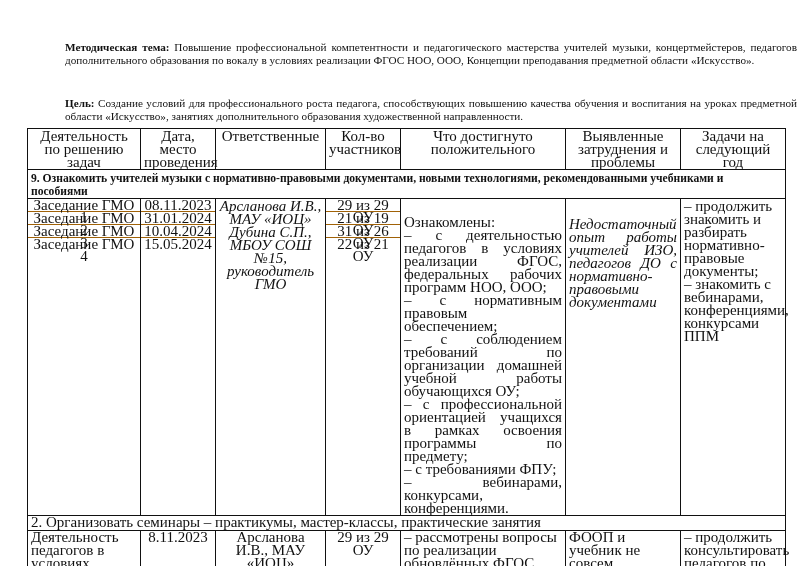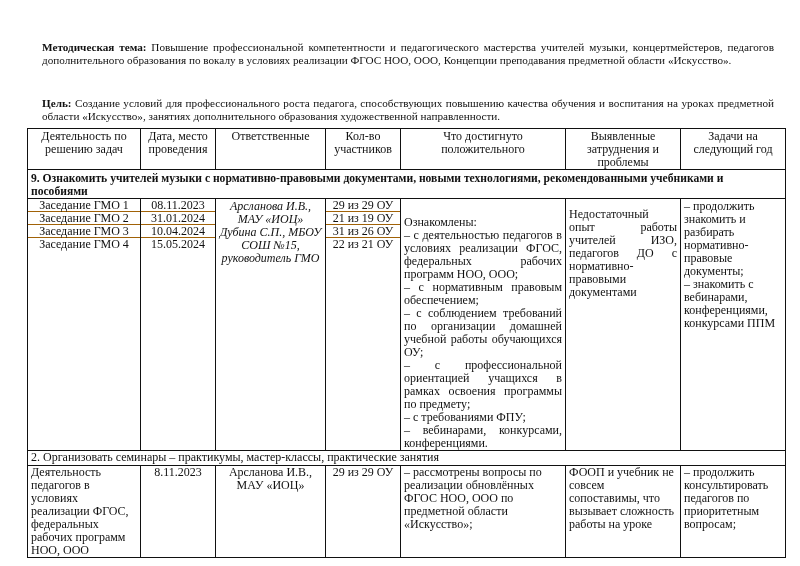--- a/index.html
+++ b/index.html
@@ -1,32 +1,32 @@
 <!DOCTYPE html>
 <html><head>
 <meta charset="utf-8">
 <style>
   html, body { margin: 0; padding: 0; background: #ffffff; }
   body {
     width: 800px; height: 566px; position: relative; overflow: hidden;
     font-family: "Liberation Serif", serif; color: #111; font-size: 11.2px; line-height: 13px;
   }
   .para {
-    position: absolute; left: 42px; width: 732px; text-align: justify;
+    position: absolute; left: 65px; width: 732px; text-align: justify;
   }
   .para b { font-weight: bold; }
   #p-theme { top: 41px; }
   #p-goal { top: 97px; }
   table {
     position: absolute; left: 27px; top: 128px; width: 758px;
     border-collapse: collapse; table-layout: fixed;
   }
   td, th {
     border: 1px solid #111; vertical-align: top; padding: 0 3px;
-    font-weight: normal; font-size: 12px; line-height: 13px;
+    font-weight: normal; font-size: 15px; line-height: 13px;
   }
   th { text-align: center; height: 38px; padding-top: 1px; }
   .sec1 td { font-weight: bold; font-size: 11.6px; height: 26px; padding-top: 2px; }
   .sec2 td { height: 14px; }
   .center { text-align: center; }
   .justify { text-align: justify; }
   .gmo-cell { padding: 0; }
   .gmo-line { border-bottom: 1px solid #a16207; text-align: center; height: 12px; line-height: 12px; }
   .gmo-line:last-child { border-bottom: none; text-align: center; }
   .list-item { display: block; }
@@ -89,21 +89,21 @@
     </td>
     <td class="justify" style="padding-top:17px;">
       <span class="list-item">Ознакомлены:</span>
       <span class="list-item">– с деятельностью педагогов в условиях реализации ФГОС, федеральных рабочих программ НОО, ООО;</span>
       <span class="list-item">– с нормативным правовым обеспечением;</span>
       <span class="list-item">– с соблюдением требований по организации домашней учебной работы обучающихся ОУ;</span>
       <span class="list-item">– с профессиональной ориентацией учащихся в рамках освоения программы по предмету;</span>
       <span class="list-item">– с требованиями ФПУ;</span>
       <span class="list-item">– вебинарами, конкурсами, конференциями.</span>
     </td>
-    <td class="justify" style="padding-top:9px;">Недостаточный опыт работы учителей ИЗО, педагогов ДО с нормативно-правовыми документами</td>
+    <td class="justify" style="padding-top:19px;font-style:italic;">Недостаточный опыт работы учителей ИЗО, педагогов ДО с нормативно-правовыми документами</td>
     <td style="padding-top:1px;margin-left:44px;">
       <span class="list-item">– продолжить знакомить и разбирать нормативно-правовые документы;</span>
       <span class="list-item">– знакомить с вебинарами, конференциями, конкурсами ППМ</span>
     </td>
   </tr>
 
   <tr class="sec2">
     <td colspan="7">2. Организовать семинары – практикумы, мастер-классы, практические занятия</td>
   </tr>
 

